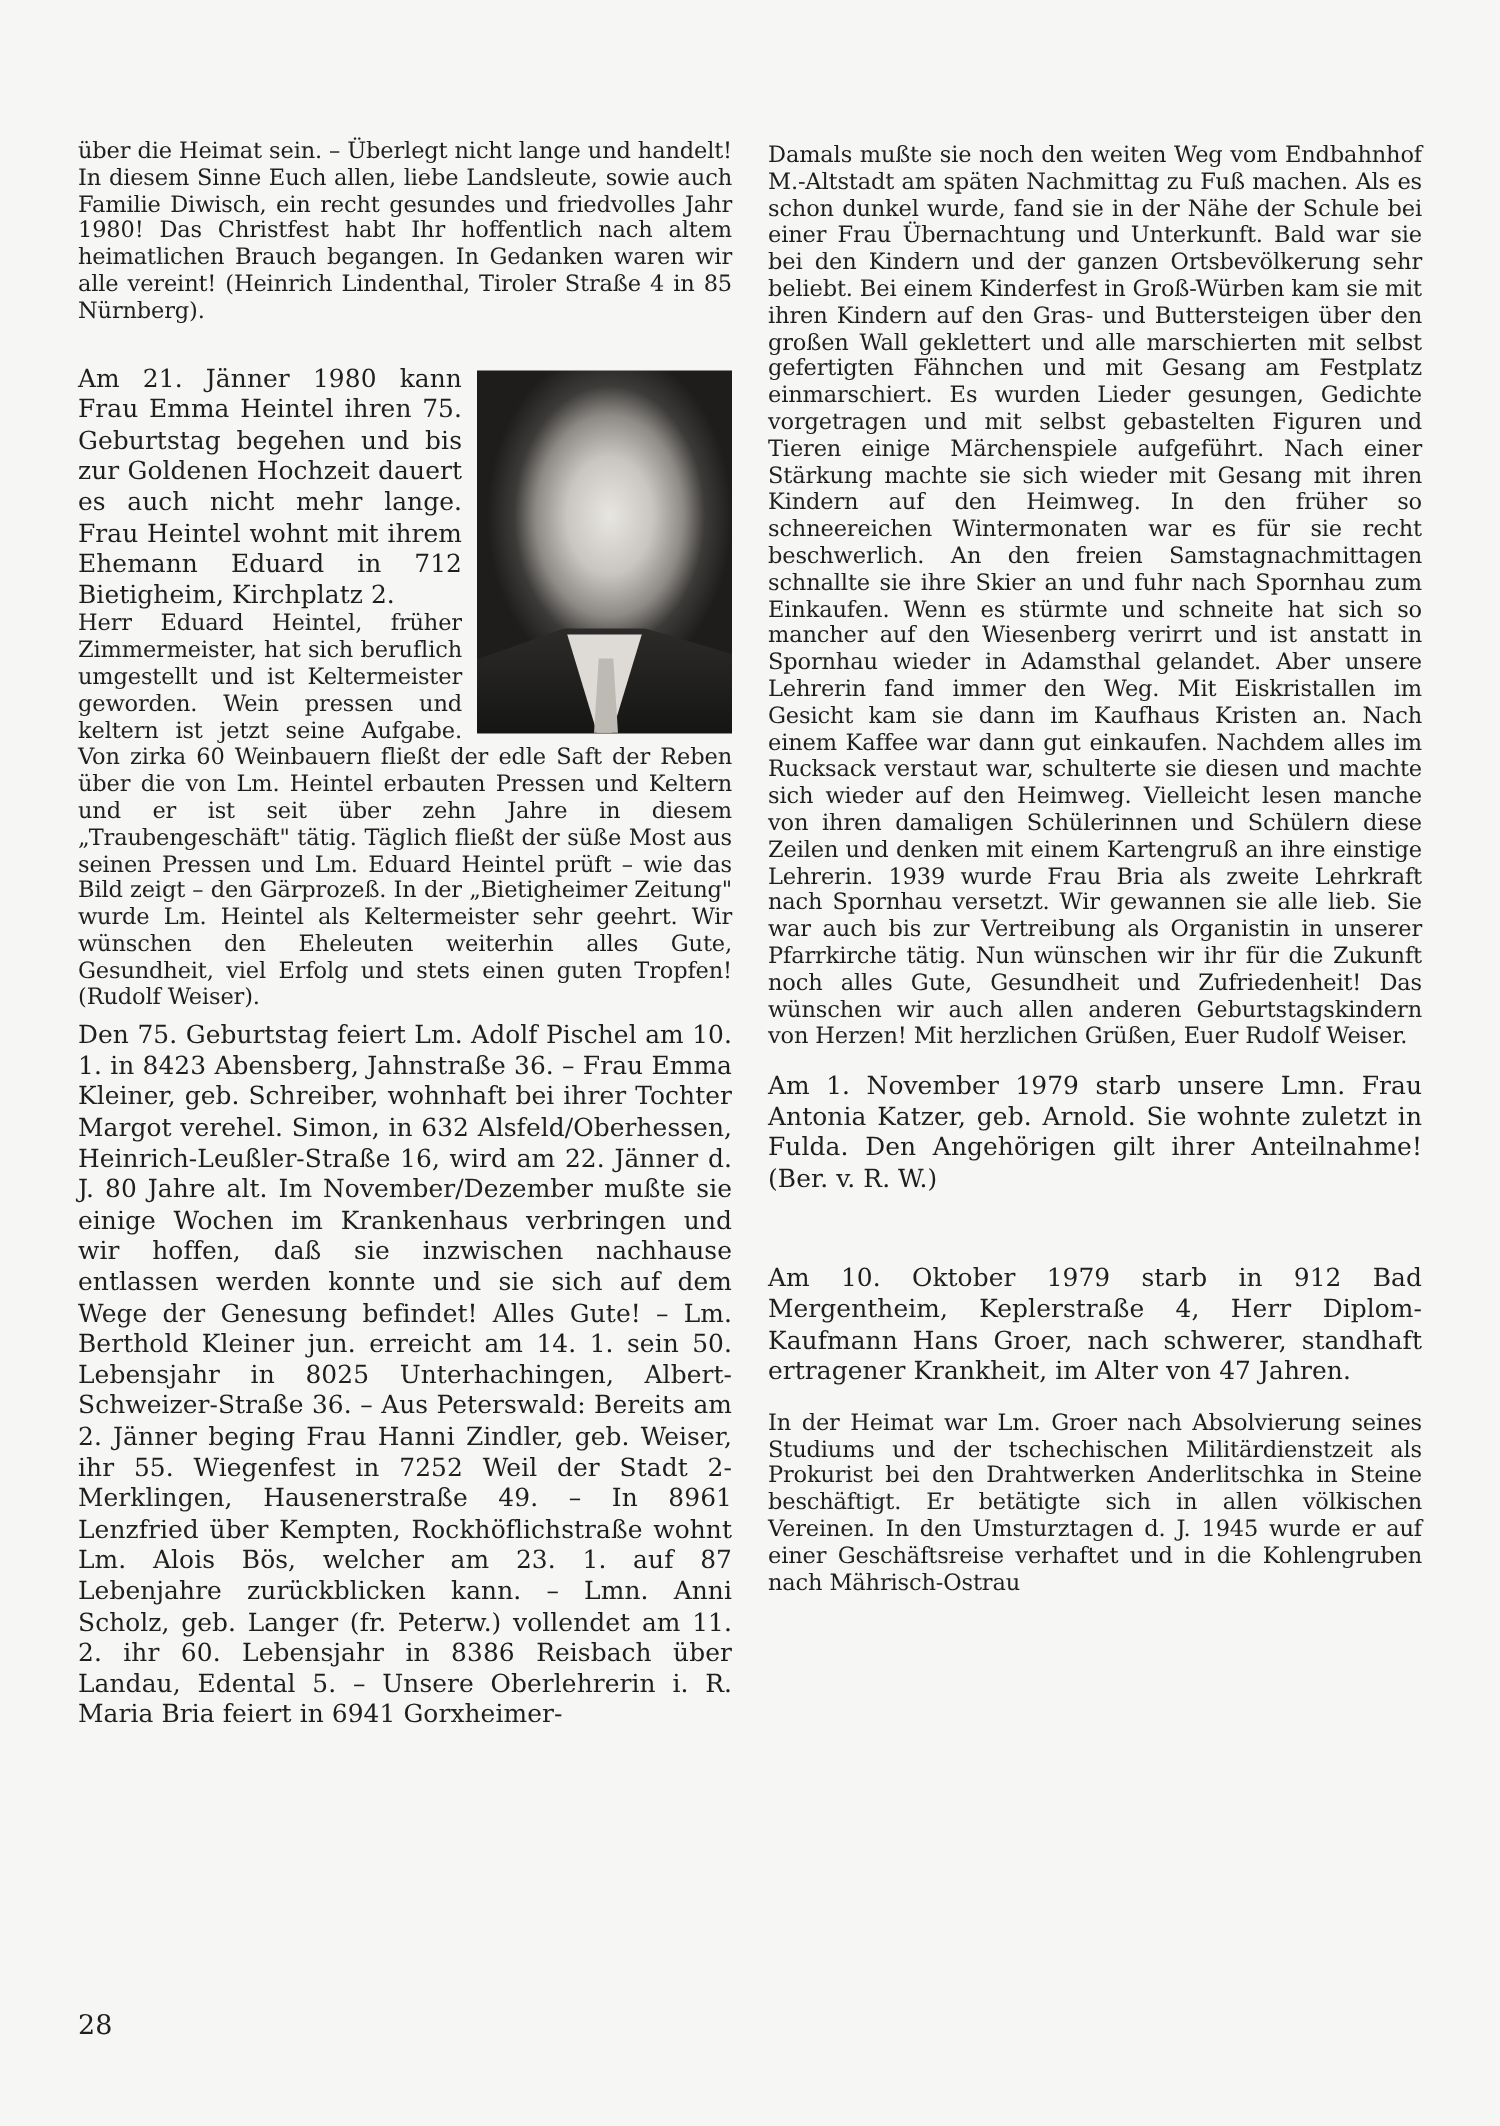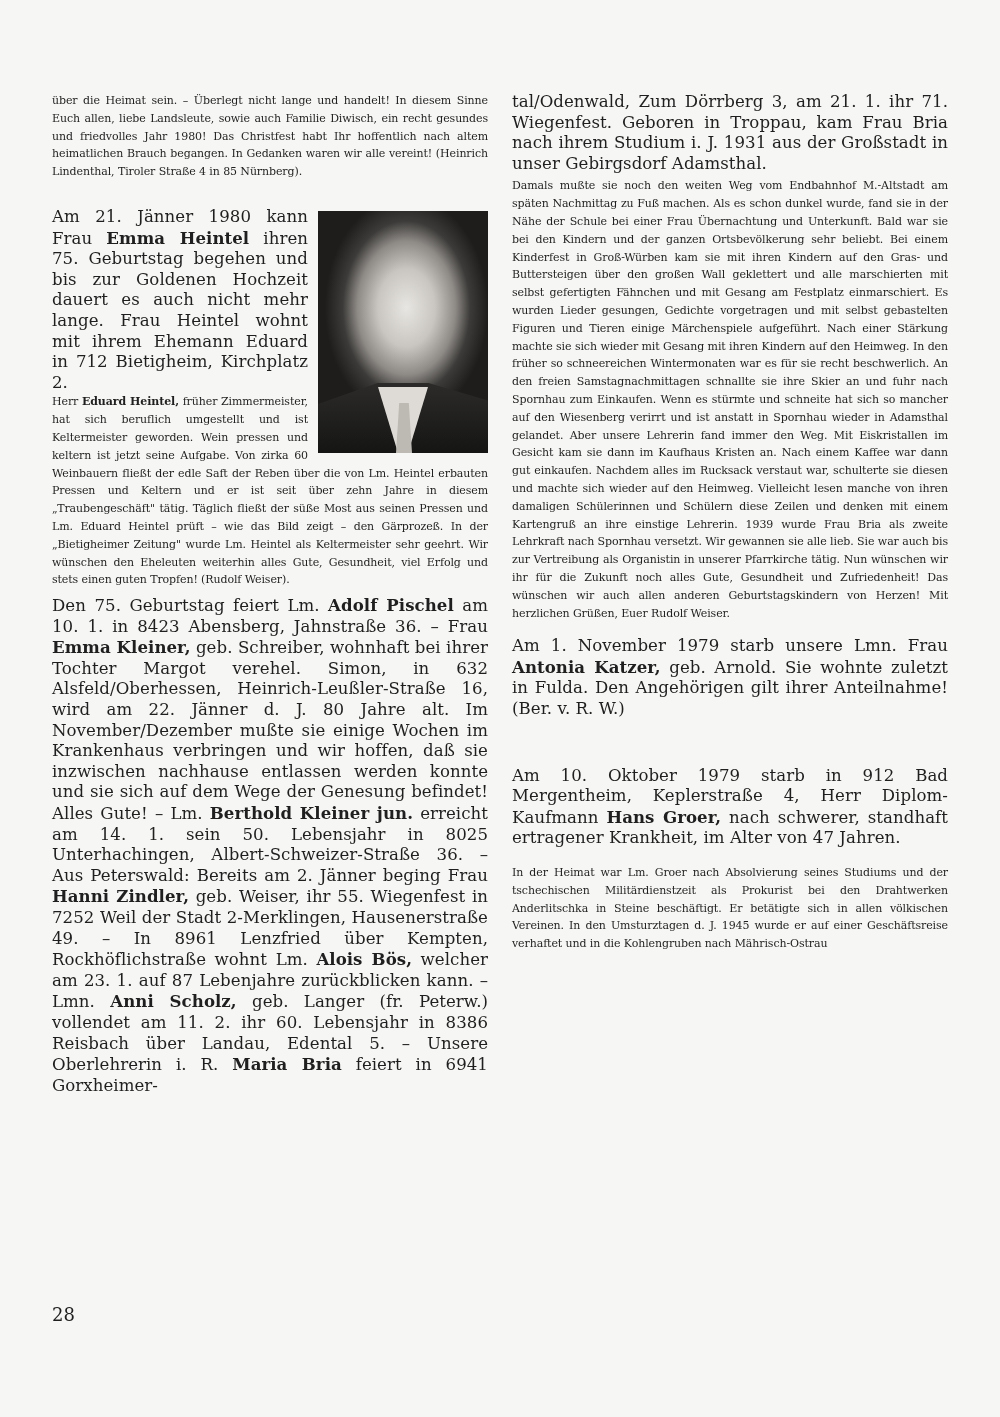--- a/index.html
+++ b/index.html
@@ -4,23 +4,23 @@
 <style>
   html, body { margin:0; padding:0; }
   body {
     width:1000px; height:1417px; background:#f6f6f4; position:relative; overflow:hidden;
     font-family:"DejaVu Serif","Liberation Serif",serif; color:#1f1f1f;
   }
   .col { position:absolute; top:92px; }
   .col-left { left:52px; width:436px; }
   .col-right { left:512px; width:436px; }
   p { margin:0; text-align:justify; hyphens:manual; }
-  .small { font-size:11px; line-height:17.8px; letter-spacing:-0.1px; }
+  .small { font-size:15px; line-height:17.8px; letter-spacing:-0.1px; }
   .large { font-size:16.6px; line-height:20.6px; letter-spacing:0.05px; }
-  b { font-weight:bold; }
+  b { font-weight:normal; }
   h2 {
     margin:0; font-family:"DejaVu Serif","Liberation Serif",serif;
     font-weight:bold; font-size:16.8px; letter-spacing:0.2px; color:#1a1a1a;
   }
   .photo {
     float:right; width:170px; height:242px; margin:4px 0 4px 10px;
     background:radial-gradient(ellipse 48% 46% at 52% 40%, #e8e6e2 0%, #c9c6c1 35%, #8e8b87 60%, #3d3b39 78%, #1e1d1c 100%);
     position:relative; overflow:hidden;
   }
   .photo .suit {
@@ -29,21 +29,21 @@
     clip-path:polygon(0 30%, 35% 0, 65% 0, 100% 25%, 100% 100%, 0 100%);
   }
   .photo .shirt {
     position:absolute; left:60px; width:50px; bottom:0; height:66px;
     background:#dedbd6; clip-path:polygon(0 0,100% 0,60% 100%,40% 100%);
   }
   .photo .tie {
     position:absolute; left:78px; width:16px; bottom:0; height:50px;
     background:#bdb9b3; clip-path:polygon(20% 0,80% 0,100% 100%,0 100%);
   }
-  .pagenum { position:absolute; left:52px; top:1304px; font-size:18px; }
+  .pagenum { position:absolute; left:52px; top:1340px; font-size:18px; }
   .gap-s { height:6px; } .gap-m { height:14px; } .gap-l { height:40px; }
 </style>
 </head>
 <body>
 
 <div class="col col-left">
   <p class="small">über die Heimat sein. – Überlegt nicht lange und handelt! In diesem Sinne Euch allen, liebe Landsleute, sowie auch Familie Diwisch, ein recht gesundes und friedvolles Jahr 1980! Das Christfest habt Ihr hoffentlich nach altem heimatlichen Brauch begangen. In Gedanken waren wir alle vereint! (Heinrich Lindenthal, Tiroler Straße 4 in 85 Nürnberg).</p>
   <div class="gap-m"></div>
   <div style="height:6px"></div>
   <div class="gap-s"></div>
@@ -52,21 +52,20 @@
     <div class="shirt"></div>
     <div class="tie"></div>
   </div>
   <p class="large"><span>Am 21. Jänner 1980 kann Frau </span><b>Emma Heintel</b><span> ihren 75. Geburtstag begehen und bis zur Goldenen Hochzeit dauert es auch nicht mehr lange. Frau Heintel wohnt mit ihrem Ehemann Eduard in 712 Bietigheim, Kirchplatz 2.</span></p>
   <p class="small"><span>Herr </span><b>Eduard Heintel,</b><span> früher Zimmermeister, hat sich beruflich umgestellt und ist Keltermeister geworden. Wein pressen und keltern ist jetzt seine Aufgabe. Von zirka 60 Weinbauern fließt der edle Saft der Reben über die von Lm. Heintel erbauten Pressen und Keltern und er ist seit über zehn Jahre in diesem „Traubengeschäft" tätig. Täglich fließt der süße Most aus seinen Pressen und Lm. Eduard Heintel prüft – wie das Bild zeigt – den Gärprozeß. In der „Bietigheimer Zeitung" wurde Lm. Heintel als Keltermeister sehr geehrt. Wir wünschen den Eheleuten weiterhin alles Gute, Gesundheit, viel Erfolg und stets einen guten Tropfen! (Rudolf Weiser).</span></p>
   <div class="gap-s"></div>
   <p class="large"><span>Den 75. Geburtstag feiert Lm. </span><b>Adolf Pischel</b><span> am 10. 1. in 8423 Abensberg, Jahnstraße 36. – Frau </span><b>Emma Kleiner,</b><span> geb. Schreiber, wohnhaft bei ihrer Tochter Margot verehel. Simon, in 632 Alsfeld/Oberhessen, Heinrich-Leußler-Straße 16, wird am 22. Jänner d. J. 80 Jahre alt. Im November/Dezember mußte sie einige Wochen im Krankenhaus verbringen und wir hoffen, daß sie inzwischen nachhause entlassen werden konnte und sie sich auf dem Wege der Genesung befindet! Alles Gute! – Lm. </span><b>Berthold Kleiner jun.</b><span> erreicht am 14. 1. sein 50. Lebensjahr in 8025 Unterhachingen, Albert-Schweizer-Straße 36. – Aus Peterswald: Bereits am 2. Jänner beging Frau </span><b>Hanni Zindler,</b><span> geb. Weiser, ihr 55. Wiegenfest in 7252 Weil der Stadt 2-Merklingen, Hausenerstraße 49. – In 8961 Lenzfried über Kempten, Rockhöflichstraße wohnt Lm. </span><b>Alois Bös,</b><span> welcher am 23. 1. auf 87 Lebenjahre zurückblicken kann. – Lmn. </span><b>Anni Scholz,</b><span> geb. Langer (fr. Peterw.) vollendet am 11. 2. ihr 60. Lebensjahr in 8386 Reisbach über Landau, Edental 5. – Unsere Oberlehrerin i. R. </span><b>Maria Bria</b><span> feiert in 6941 Gorxheimer-</span></p>
 </div>
 
 <div class="col col-right">
-  <p class="large">tal/Odenwald, Zum Dörrberg 3, am 21. 1. ihr 71. Wiegenfest. Geboren in Troppau, kam Frau Bria nach ihrem Studium i. J. 1931 aus der Großstadt in unser Gebirgsdorf Adamsthal.</p>
   <p class="small" style="margin-top:3px">Damals mußte sie noch den weiten Weg vom Endbahnhof M.-Altstadt am späten Nachmittag zu Fuß machen. Als es schon dunkel wurde, fand sie in der Nähe der Schule bei einer Frau Übernachtung und Unterkunft. Bald war sie bei den Kindern und der ganzen Ortsbevölkerung sehr beliebt. Bei einem Kinderfest in Groß-Würben kam sie mit ihren Kindern auf den Gras- und Buttersteigen über den großen Wall geklettert und alle marschierten mit selbst gefertigten Fähnchen und mit Gesang am Festplatz einmarschiert. Es wurden Lieder gesungen, Gedichte vorgetragen und mit selbst gebastelten Figuren und Tieren einige Märchenspiele aufgeführt. Nach einer Stärkung machte sie sich wieder mit Gesang mit ihren Kindern auf den Heimweg. In den früher so schneereichen Wintermonaten war es für sie recht beschwerlich. An den freien Samstagnachmittagen schnallte sie ihre Skier an und fuhr nach Spornhau zum Einkaufen. Wenn es stürmte und schneite hat sich so mancher auf den Wiesenberg verirrt und ist anstatt in Spornhau wieder in Adamsthal gelandet. Aber unsere Lehrerin fand immer den Weg. Mit Eiskristallen im Gesicht kam sie dann im Kaufhaus Kristen an. Nach einem Kaffee war dann gut einkaufen. Nachdem alles im Rucksack verstaut war, schulterte sie diesen und machte sich wieder auf den Heimweg. Vielleicht lesen manche von ihren damaligen Schülerinnen und Schülern diese Zeilen und denken mit einem Kartengruß an ihre einstige Lehrerin. 1939 wurde Frau Bria als zweite Lehrkraft nach Spornhau versetzt. Wir gewannen sie alle lieb. Sie war auch bis zur Vertreibung als Organistin in unserer Pfarrkirche tätig. Nun wünschen wir ihr für die Zukunft noch alles Gute, Gesundheit und Zufriedenheit! Das wünschen wir auch allen anderen Geburtstagskindern von Herzen! Mit herzlichen Grüßen, Euer Rudolf Weiser.</p>
   <div class="gap-m"></div>
   <p class="large"><span>Am 1. November 1979 starb unsere Lmn. Frau </span><b>Antonia Katzer,</b><span> geb. Arnold. Sie wohnte zuletzt in Fulda. Den Angehörigen gilt ihrer Anteilnahme! (Ber. v. R. W.)</span></p>
   <div class="gap-l"></div>
   <div class="gap-s"></div>
   <p class="large"><span>Am 10. Oktober 1979 starb in 912 Bad Mergentheim, Keplerstraße 4, Herr Diplom-Kaufmann </span><b>Hans Groer,</b><span> nach schwerer, standhaft ertragener Krankheit, im Alter von 47 Jahren.</span></p>
   <p class="small" style="margin-top:15px">In der Heimat war Lm. Groer nach Absolvierung seines Studiums und der tschechischen Militärdienstzeit als Prokurist bei den Drahtwerken Anderlitschka in Steine beschäftigt. Er betätigte sich in allen völkischen Vereinen. In den Umsturztagen d. J. 1945 wurde er auf einer Geschäftsreise verhaftet und in die Kohlengruben nach Mährisch-Ostrau</p>
 </div>
 
 <div class="pagenum">28</div>

